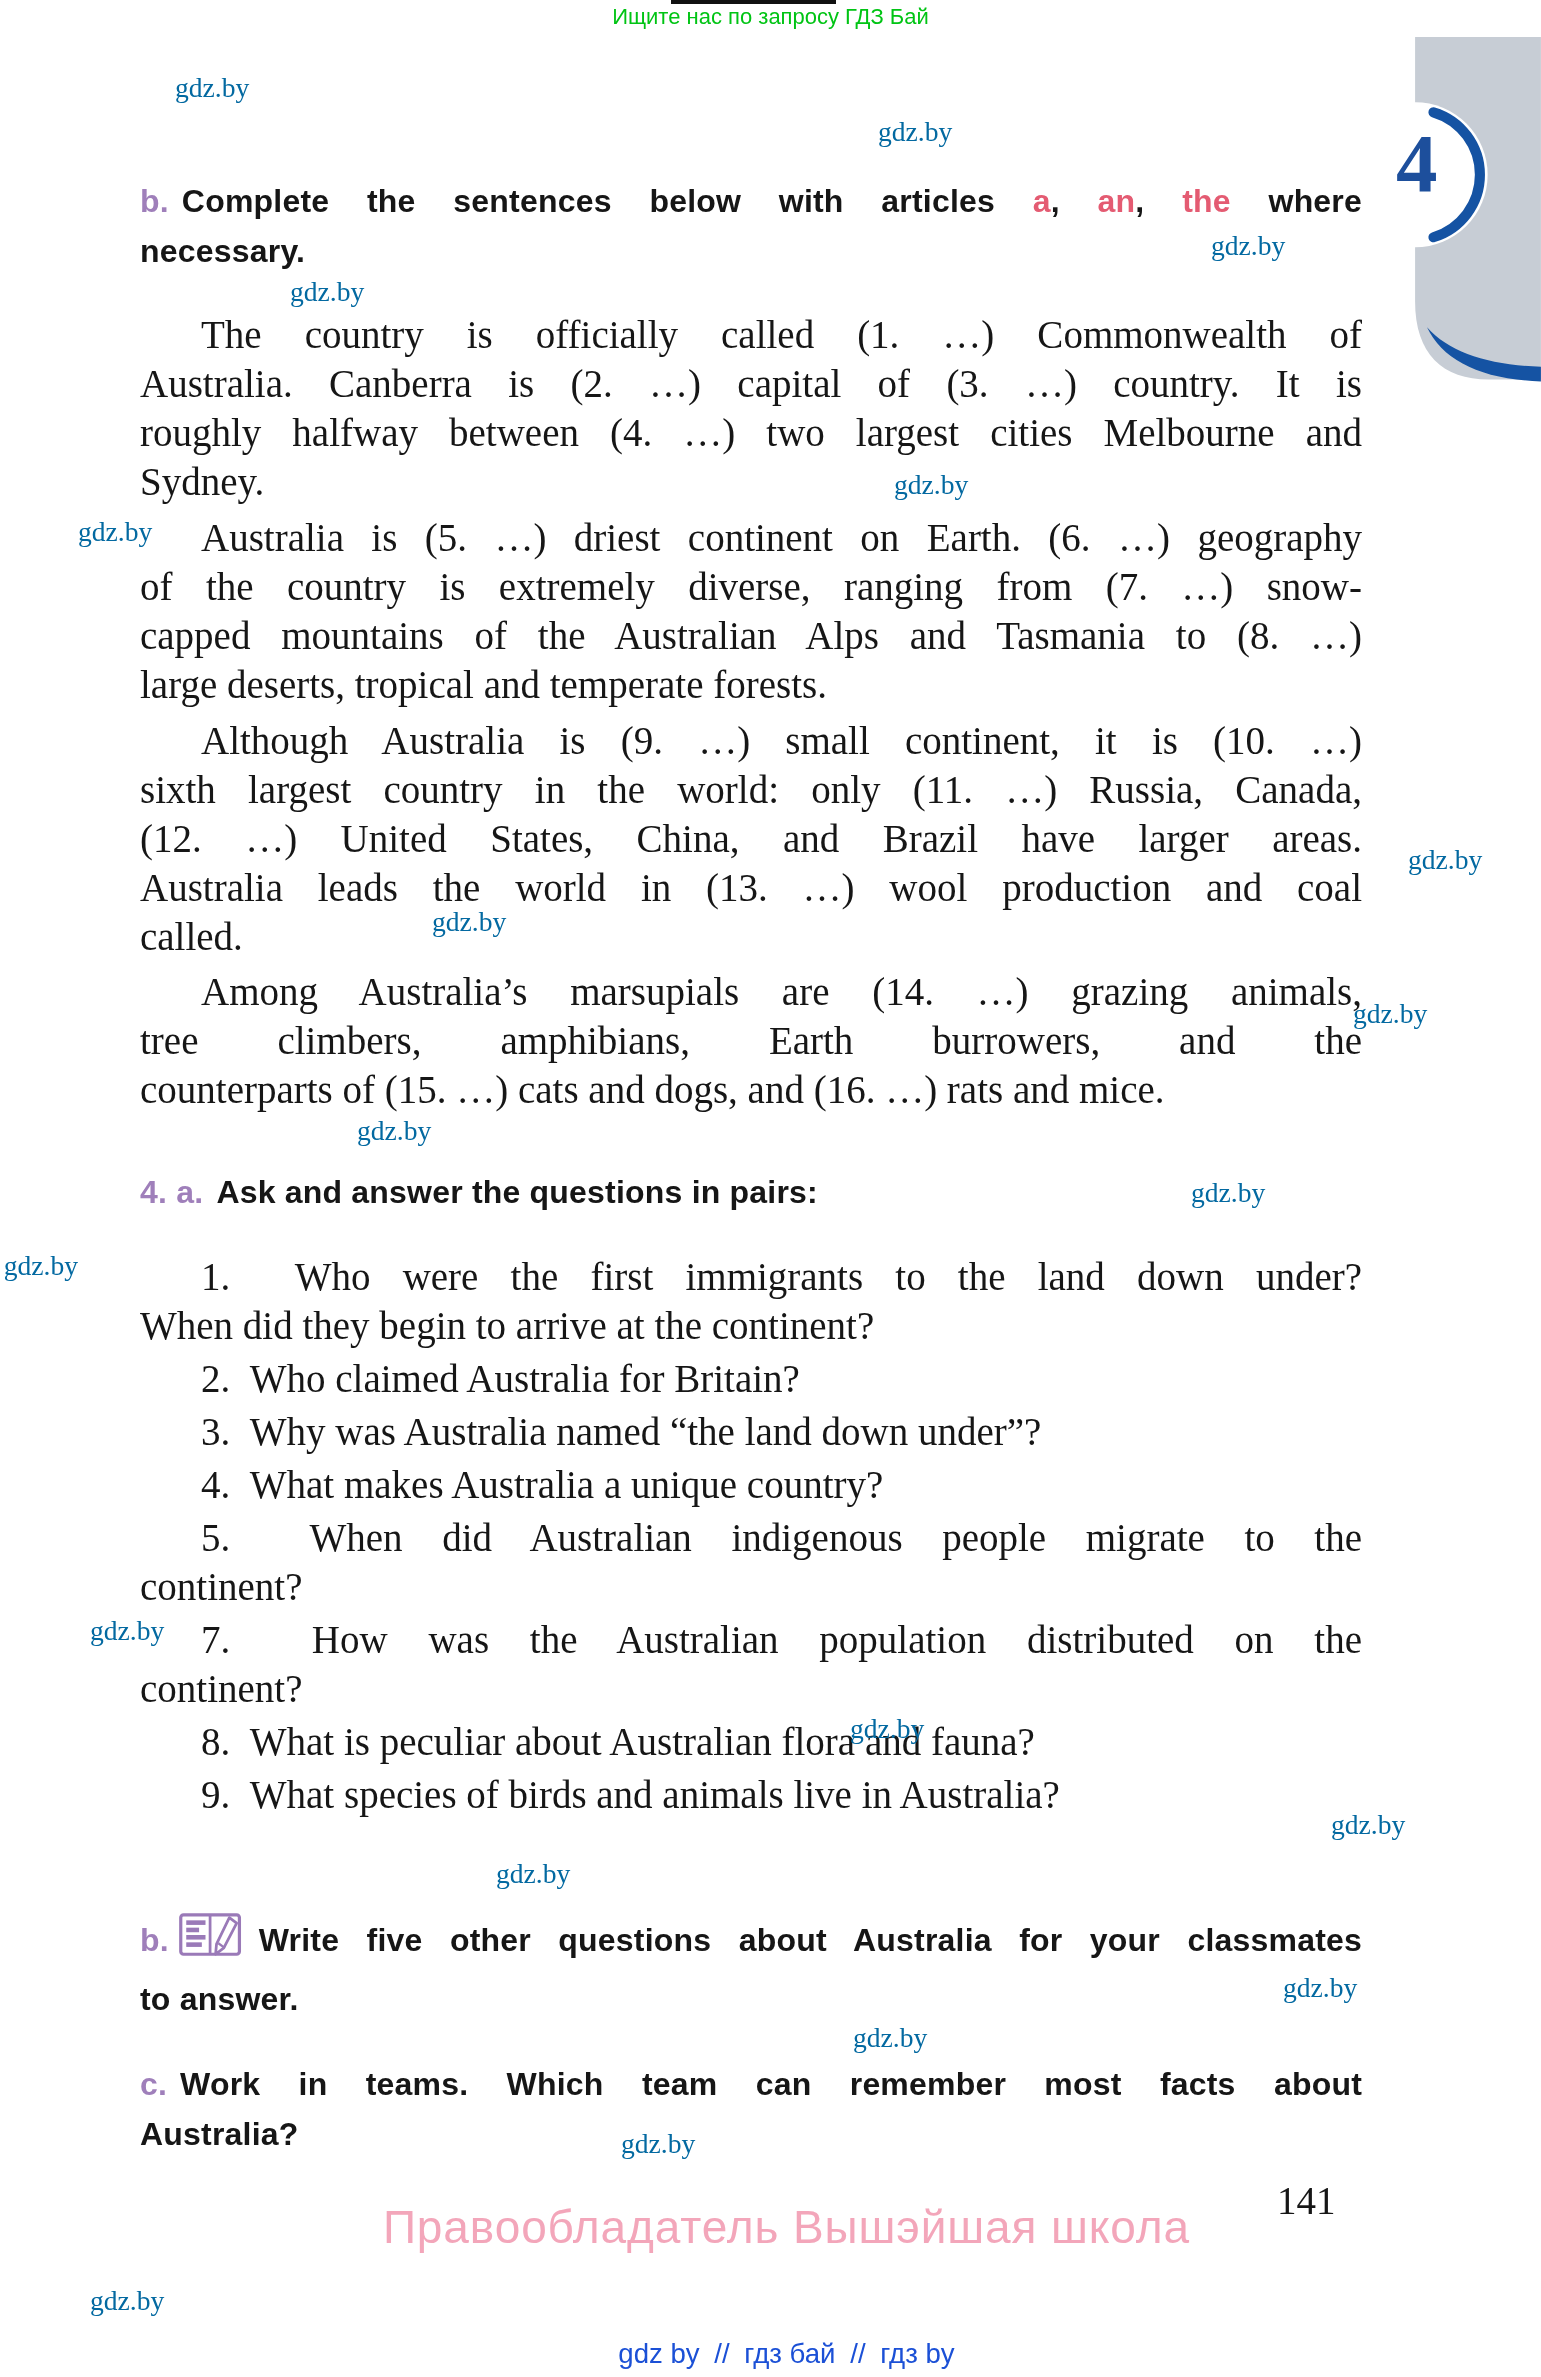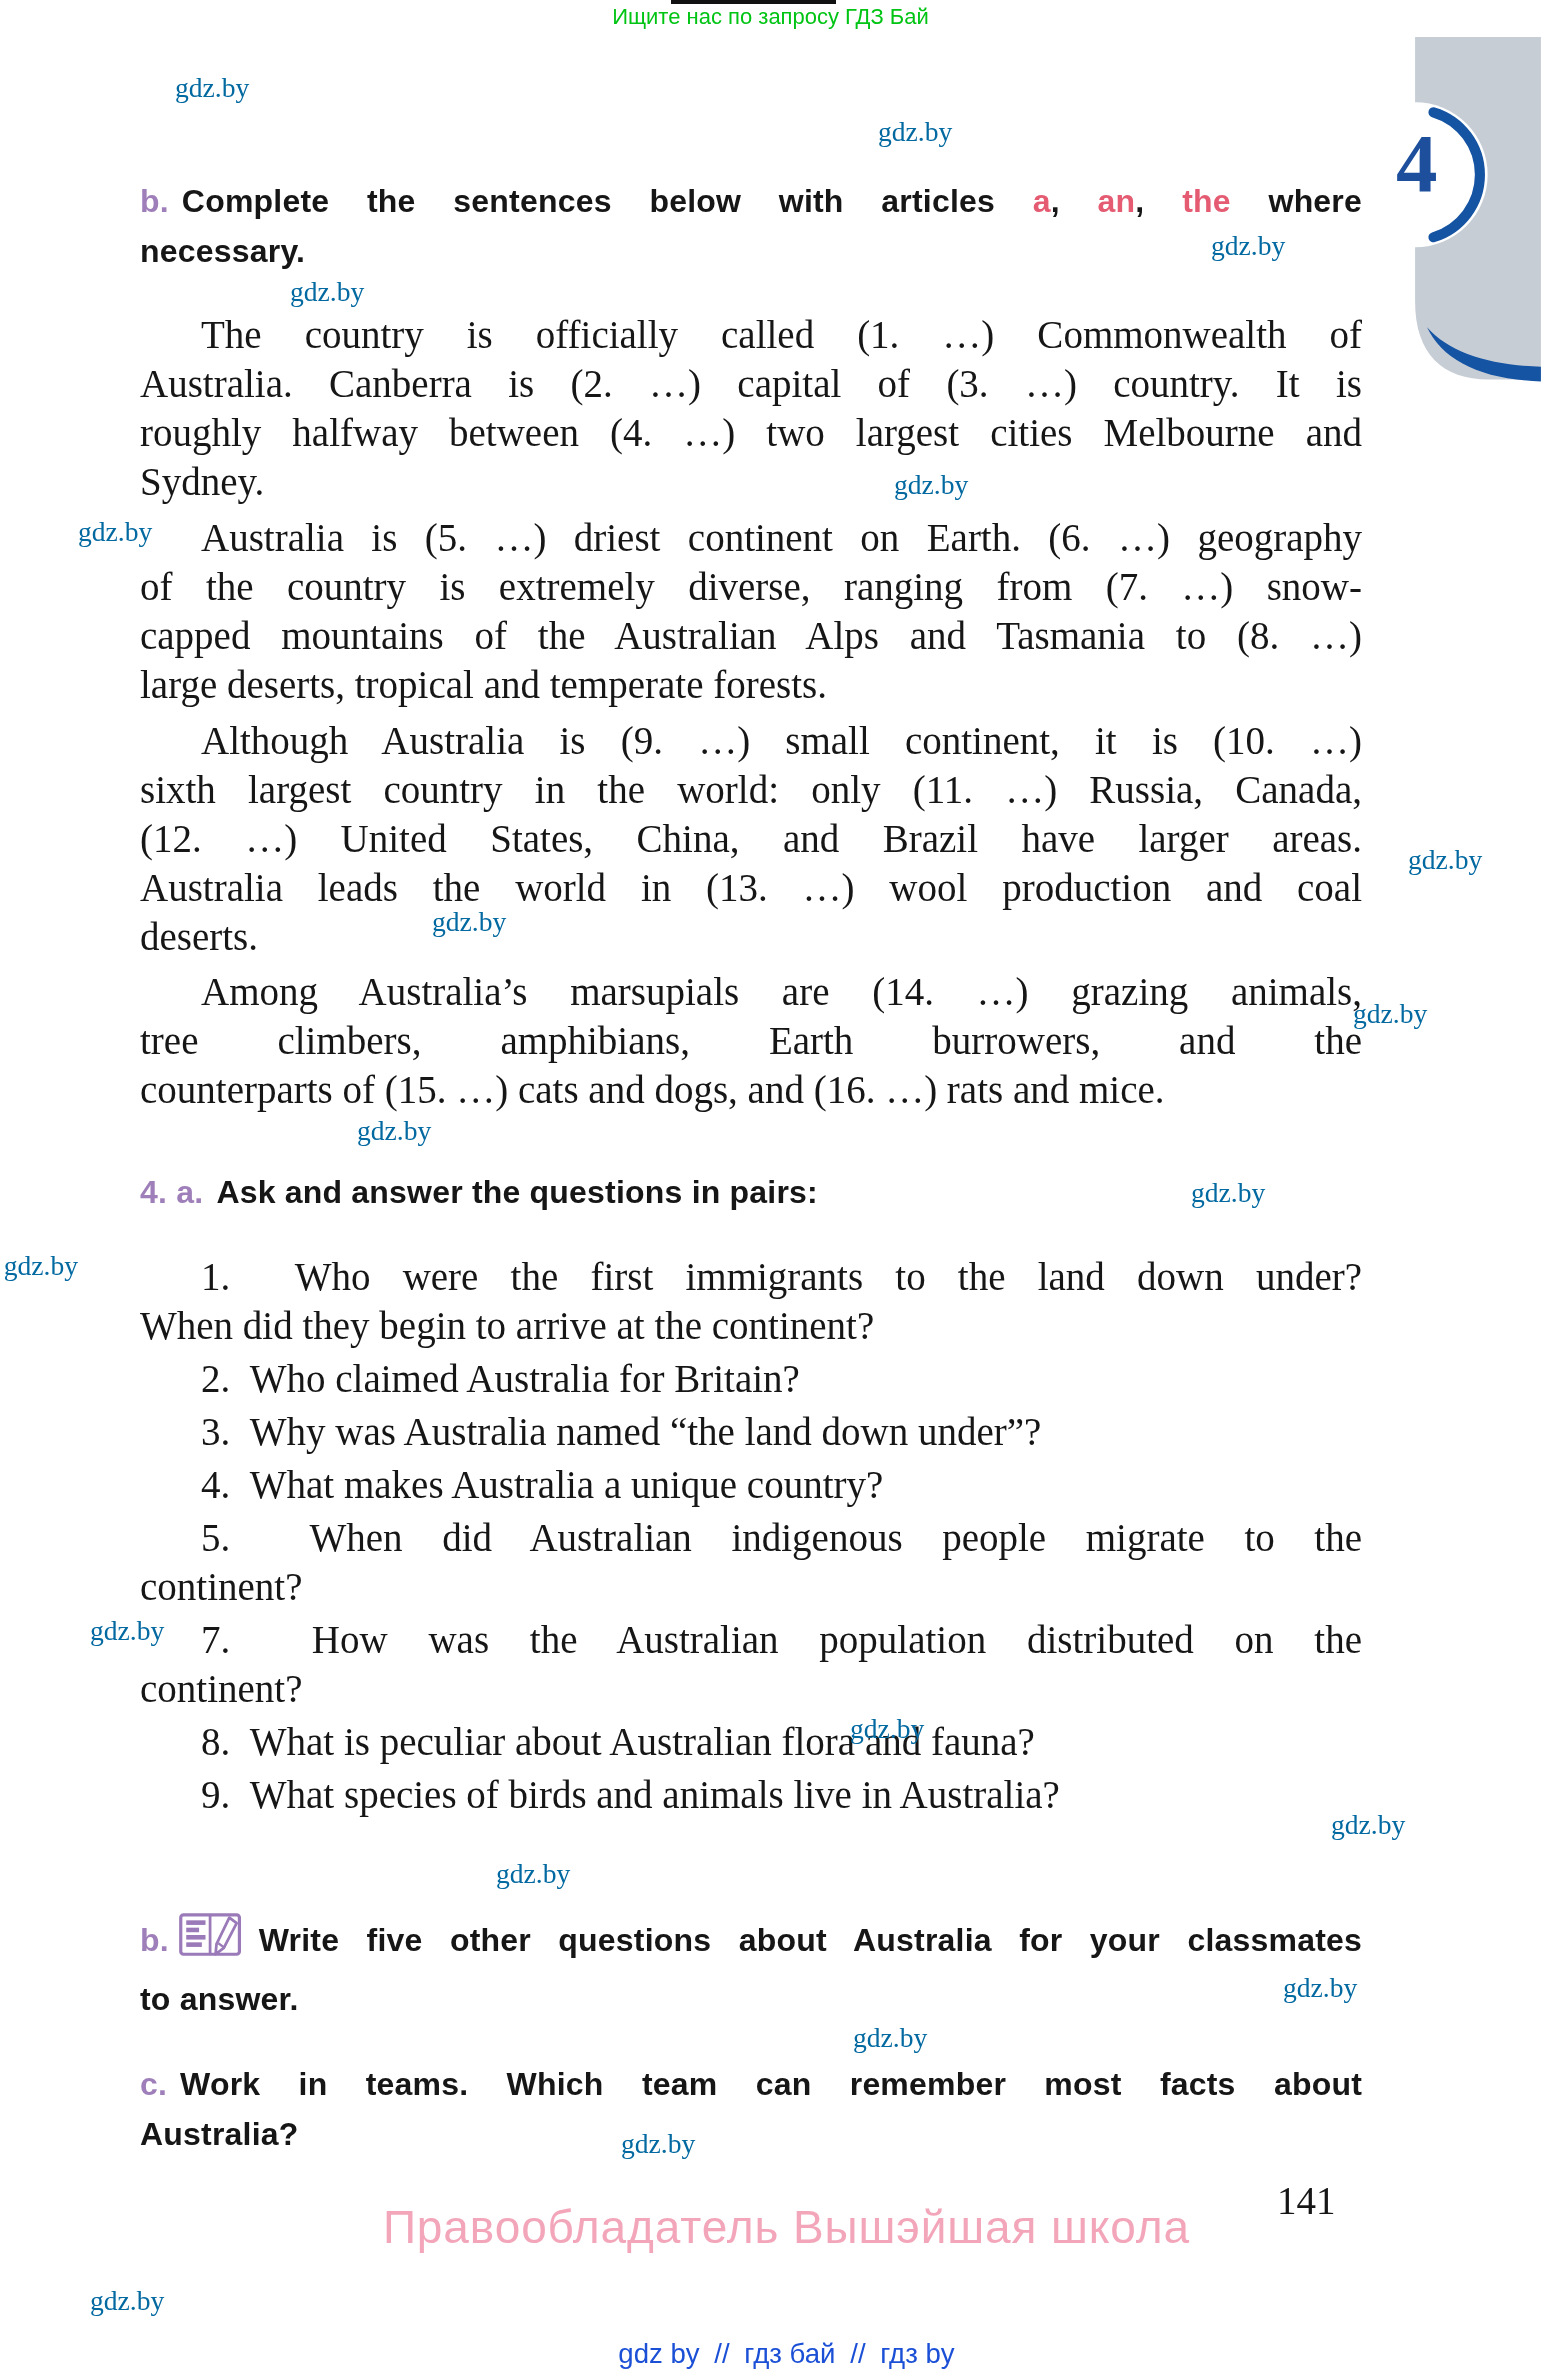--- a/index.html
+++ b/index.html
@@ -66,21 +66,21 @@
       <div class="body-line jline indent">Australia is (5. …) driest continent on Earth. (6. …) geography</div>
       <div class="body-line jline">of the country is extremely diverse, ranging from (7. …) snow-</div>
       <div class="body-line jline">capped mountains of the Australian Alps and Tasmania to (8. …)</div>
       <div class="body-line lline">large deserts, tropical and temperate forests.</div>
     </div>
   <div class="col" style="top:716px;">
       <div class="body-line jline indent">Although Australia is (9. …) small continent, it is (10. …)</div>
       <div class="body-line jline">sixth largest country in the world: only (11. …) Russia, Canada,</div>
       <div class="body-line jline">(12. …) United States, China, and Brazil have larger areas.</div>
       <div class="body-line jline">Australia leads the world in (13. …) wool production and coal</div>
-      <div class="body-line lline">deserts.</div>
+      <div class="body-line lline">called.</div>
     </div>
   <div class="col" style="top:967px;">
       <div class="body-line jline indent">Among Australia’s marsupials are (14. …) grazing animals,</div>
       <div class="body-line jline">tree climbers, amphibians, Earth burrowers, and the</div>
       <div class="body-line lline">counterparts of (15. …) cats and dogs, and (16. …) rats and mice.</div>
     </div>
 
   <div class="col" style="top:1167px;">
     <div class="h-sans lline">
       <span class="purple" style="margin-right:9.2px;">4.</span><span class="purple label-gap">a.</span><span>Ask and answer the questions in pairs:</span>

